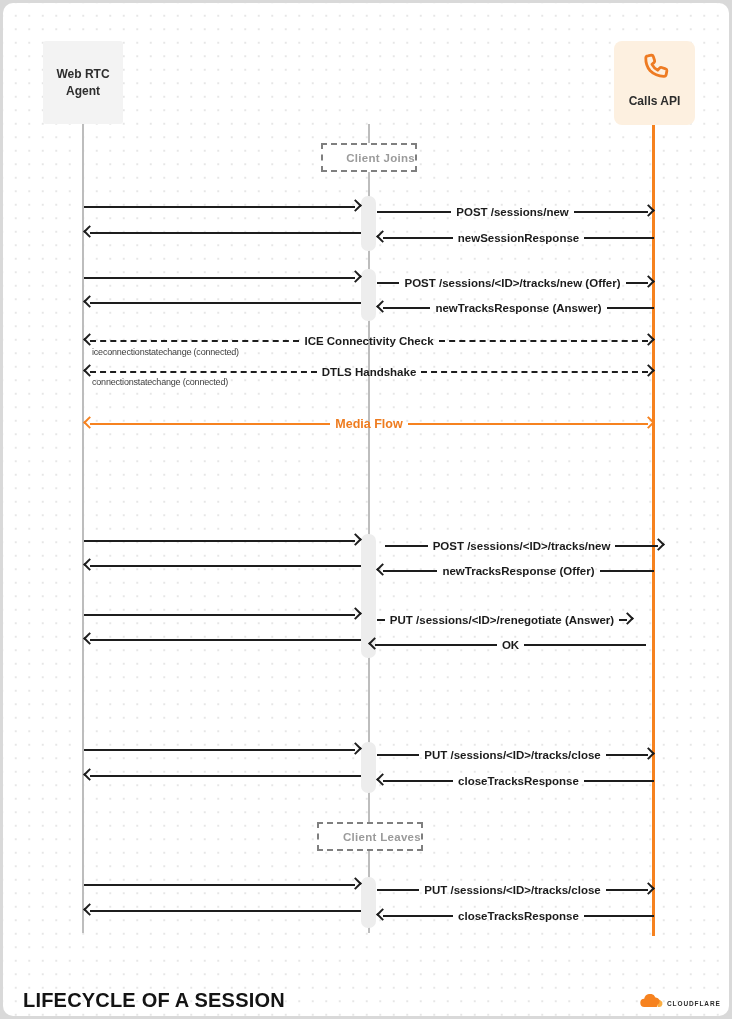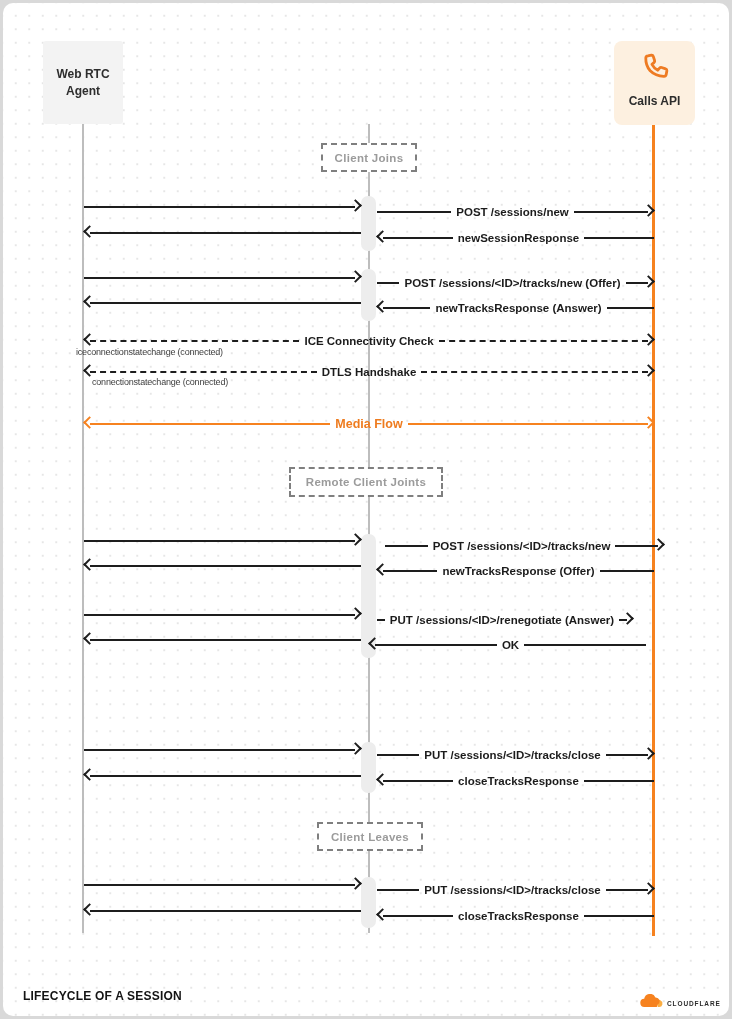--- a/index.html
+++ b/index.html
@@ -26,21 +26,21 @@
     flex-direction:column; justify-content:flex-start; padding-top:10px; box-sizing:border-box;
   }
   .actor.calls .alabel { margin-top:6px; }
   
   .lifeline { position:absolute; top:121px; height:809px; width:2px; background:#bdbdbd; z-index:1; }
   .lifeline.orange { width:3px; height:812px; background:#f6821f; }
   .bar { position:absolute; left:358px; width:15px; background:#ededed; border-radius:7px; z-index:2; }
   
   .phase {
     position:absolute; border:2px dashed #7f7f7f; background:#ffffff;
-    display:flex; align-items:center; justify-content:center;
+    display:flex; align-items:center; justify-content:flex-end;
     font-weight:600; font-size:11.5px; color:#9b9b9b; letter-spacing:.3px;
     box-sizing:border-box; z-index:3;
   }
   
   .msg { position:absolute; height:16px; display:flex; align-items:center; z-index:4; box-sizing:border-box; color:#1d1d1d; }
   .msg .seg { flex:1; height:0; border-top:2.6px solid #1d1d1d; }
   .msg .lbl {
     font-weight:bold; font-size:11.5px; color:#1b1b1b; white-space:nowrap;
     padding:0 5px; transform:translateY(-0.5px);
   }
@@ -52,21 +52,21 @@
   .head.l { left:1px;  border-top:2.6px solid #1d1d1d; border-left:2.6px solid #1d1d1d; transform:rotate(-45deg); }
   .msg.dashed .seg { border-top-style:dashed; }
   .msg.orange .seg { border-top-color:#f6821f; }
   .msg.orange .lbl { color:#ee7b1e; font-size:12.5px; }
   .msg.orange .head.r { border-top-color:#f6821f; border-right-color:#f6821f; }
   .msg.orange .head.l { border-top-color:#f6821f; border-left-color:#f6821f; }
   
   .sublabel { position:absolute; font-size:9px; color:#3e3e3e; letter-spacing:-0.2px; z-index:4; }
   
   .footer-title {
-    position:absolute; left:20px; top:986px; font-size:12px; font-weight:bold;
+    position:absolute; left:20px; top:986px; font-size:20px; font-weight:bold;
     color:#141414; letter-spacing:.2px; z-index:6;
   }
   .brand { position:absolute; left:637px; top:991px; display:flex; align-items:center; gap:3px; z-index:6; }
   .brand .bname { font-size:6.5px; font-weight:bold; color:#2b2b2b; letter-spacing:.9px; }
 </style>
 </head>
 <body>
 
 <div class="card">
 
@@ -88,23 +88,20 @@
       <svg width="32" height="32" viewBox="0 0 24 24" fill="none" stroke="#ee7b23" stroke-width="2.1" stroke-linecap="round" stroke-linejoin="round">
         <path d="M6.6 3.6 L9.3 3.1 Q10.4 3 10.7 4 L11.7 7.1 Q12 8 11.2 8.7 L9.7 10 Q11.4 13.2 14.1 14.4 L15.4 12.9 Q16.1 12.1 17 12.4 L20 13.4 Q21 13.7 20.9 14.8 L20.4 17.6 Q20.1 19.1 18.6 19 Q12.4 18.8 8.4 14.8 Q4.9 10.8 5.1 5.2 Q5.2 3.8 6.6 3.6 Z"></path>
       </svg>
     </span>
     <span class="alabel">Calls API</span>
   </div>
 
   <div class="phase" style="left:318px; top:140px; width:96px;  height:29px;">
     <span>Client Joins</span>
   </div>
-  <div class="phase" style="left:286px; top:464px; width:154px; height:30px;">
-    <span>Remote Client Joints</span>
-  </div>
   <div class="phase" style="left:314px; top:819px; width:106px; height:29px;">
     <span>Client Leaves</span>
   </div>
 
   <div class="msg to-r" style="left:81px; top:196px; width:277px;">
     <span class="seg"></span>
       <span class="head r"></span>
   </div>
   <div class="msg to-r" style="left:374px; top:201px; width:277px;">
     <span class="seg"></span>
@@ -144,21 +141,21 @@
       <span class="seg"></span>
   </div>
 
   <div class="msg duplex dashed" style="left:81px; top:330px; width:570px;">
     <span class="head l"></span>
     <span class="seg"></span>
       <span class="lbl">ICE Connectivity Check</span>
       <span class="seg"></span>
     <span class="head r"></span>
   </div>
-  <div class="sublabel" style="left:73px; top:344px;">iceconnectionstatechange (connected)</div>
+  <div class="sublabel" style="left:89px; top:344px;">iceconnectionstatechange (connected)</div>
 
   <div class="msg duplex dashed" style="left:81px; top:361px; width:570px;">
     <span class="head l"></span>
     <span class="seg"></span>
       <span class="lbl">DTLS Handshake</span>
       <span class="seg"></span>
     <span class="head r"></span>
   </div>
   <div class="sublabel" style="left:89px; top:374px;">connectionstatechange (connected)</div>
 

